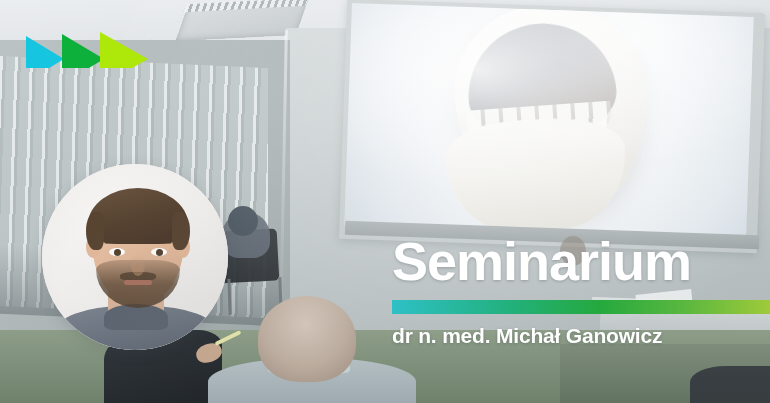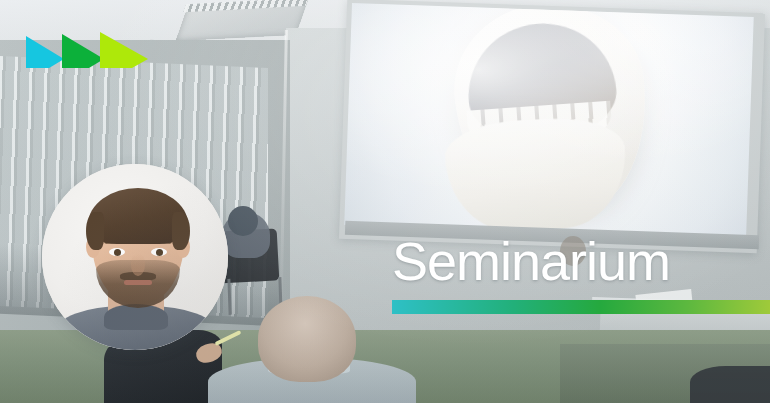--- a/index.html
+++ b/index.html
@@ -223,21 +223,21 @@
   
   .logo{position:absolute;left:18px;top:16px;width:140px;height:52px;}
   .logo svg{display:block;}
 
   
   .title-block{
     position:absolute;left:392px;top:234px;width:378px;height:130px;
   }
   .title{
     position:absolute;left:0;top:0;
-    font-size:54px;font-weight:400;letter-spacing:-1px;
+    font-size:54px;font-weight:700;letter-spacing:-1px;
     color:#ffffff;line-height:1;
     text-shadow:0 1px 3px rgba(70,80,85,.35);
     white-space:nowrap;
   }
   .grad-bar{
     position:absolute;left:0;top:66px;width:378px;height:14px;
     background:linear-gradient(90deg,
       #2ec0c6 0%,
       #22b07a 32%,
       #25a93e 55%,
@@ -431,15 +431,16 @@
     <div class="p-brow-r"></div>
     <div class="p-hair"></div>
     <div class="p-hair-side"></div>
     <div class="p-hair-side-r"></div>
     <div class="p-shadow"></div>
   </div>
 
   <div class="title-block">
     <div class="title">Seminarium</div>
     <div class="grad-bar"></div>
+    <div class="subtitle">dr n. med. Michał Ganowicz</div>
   </div>
 
 </div>
 
 </body></html>

